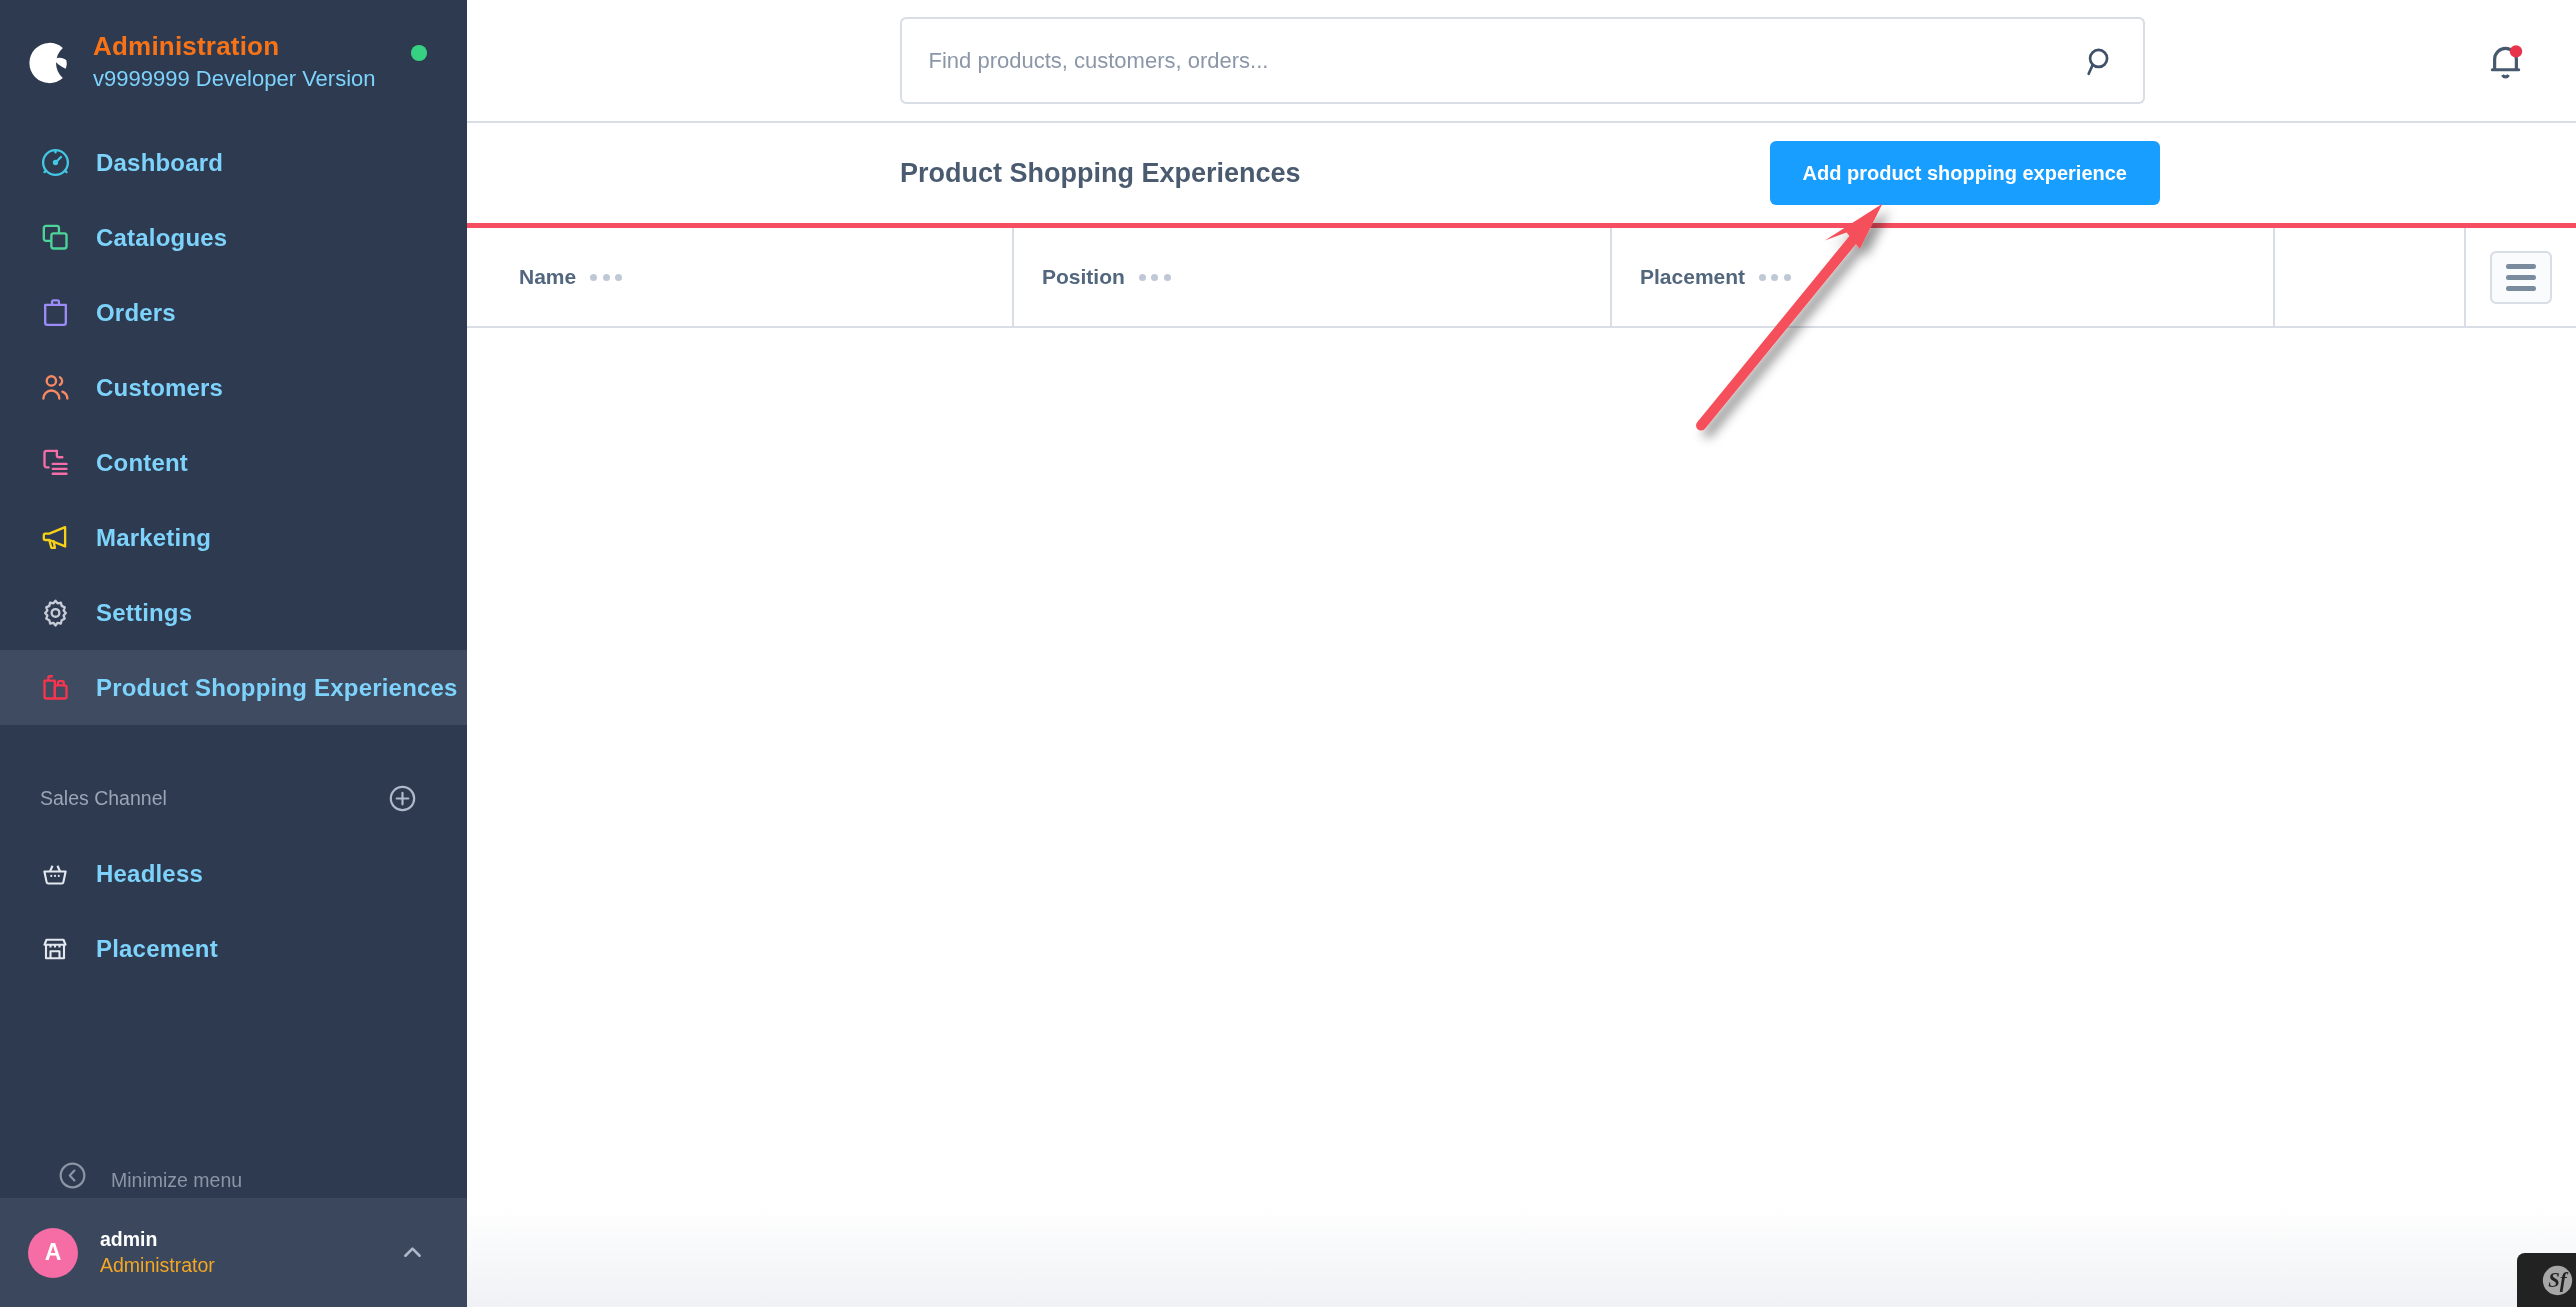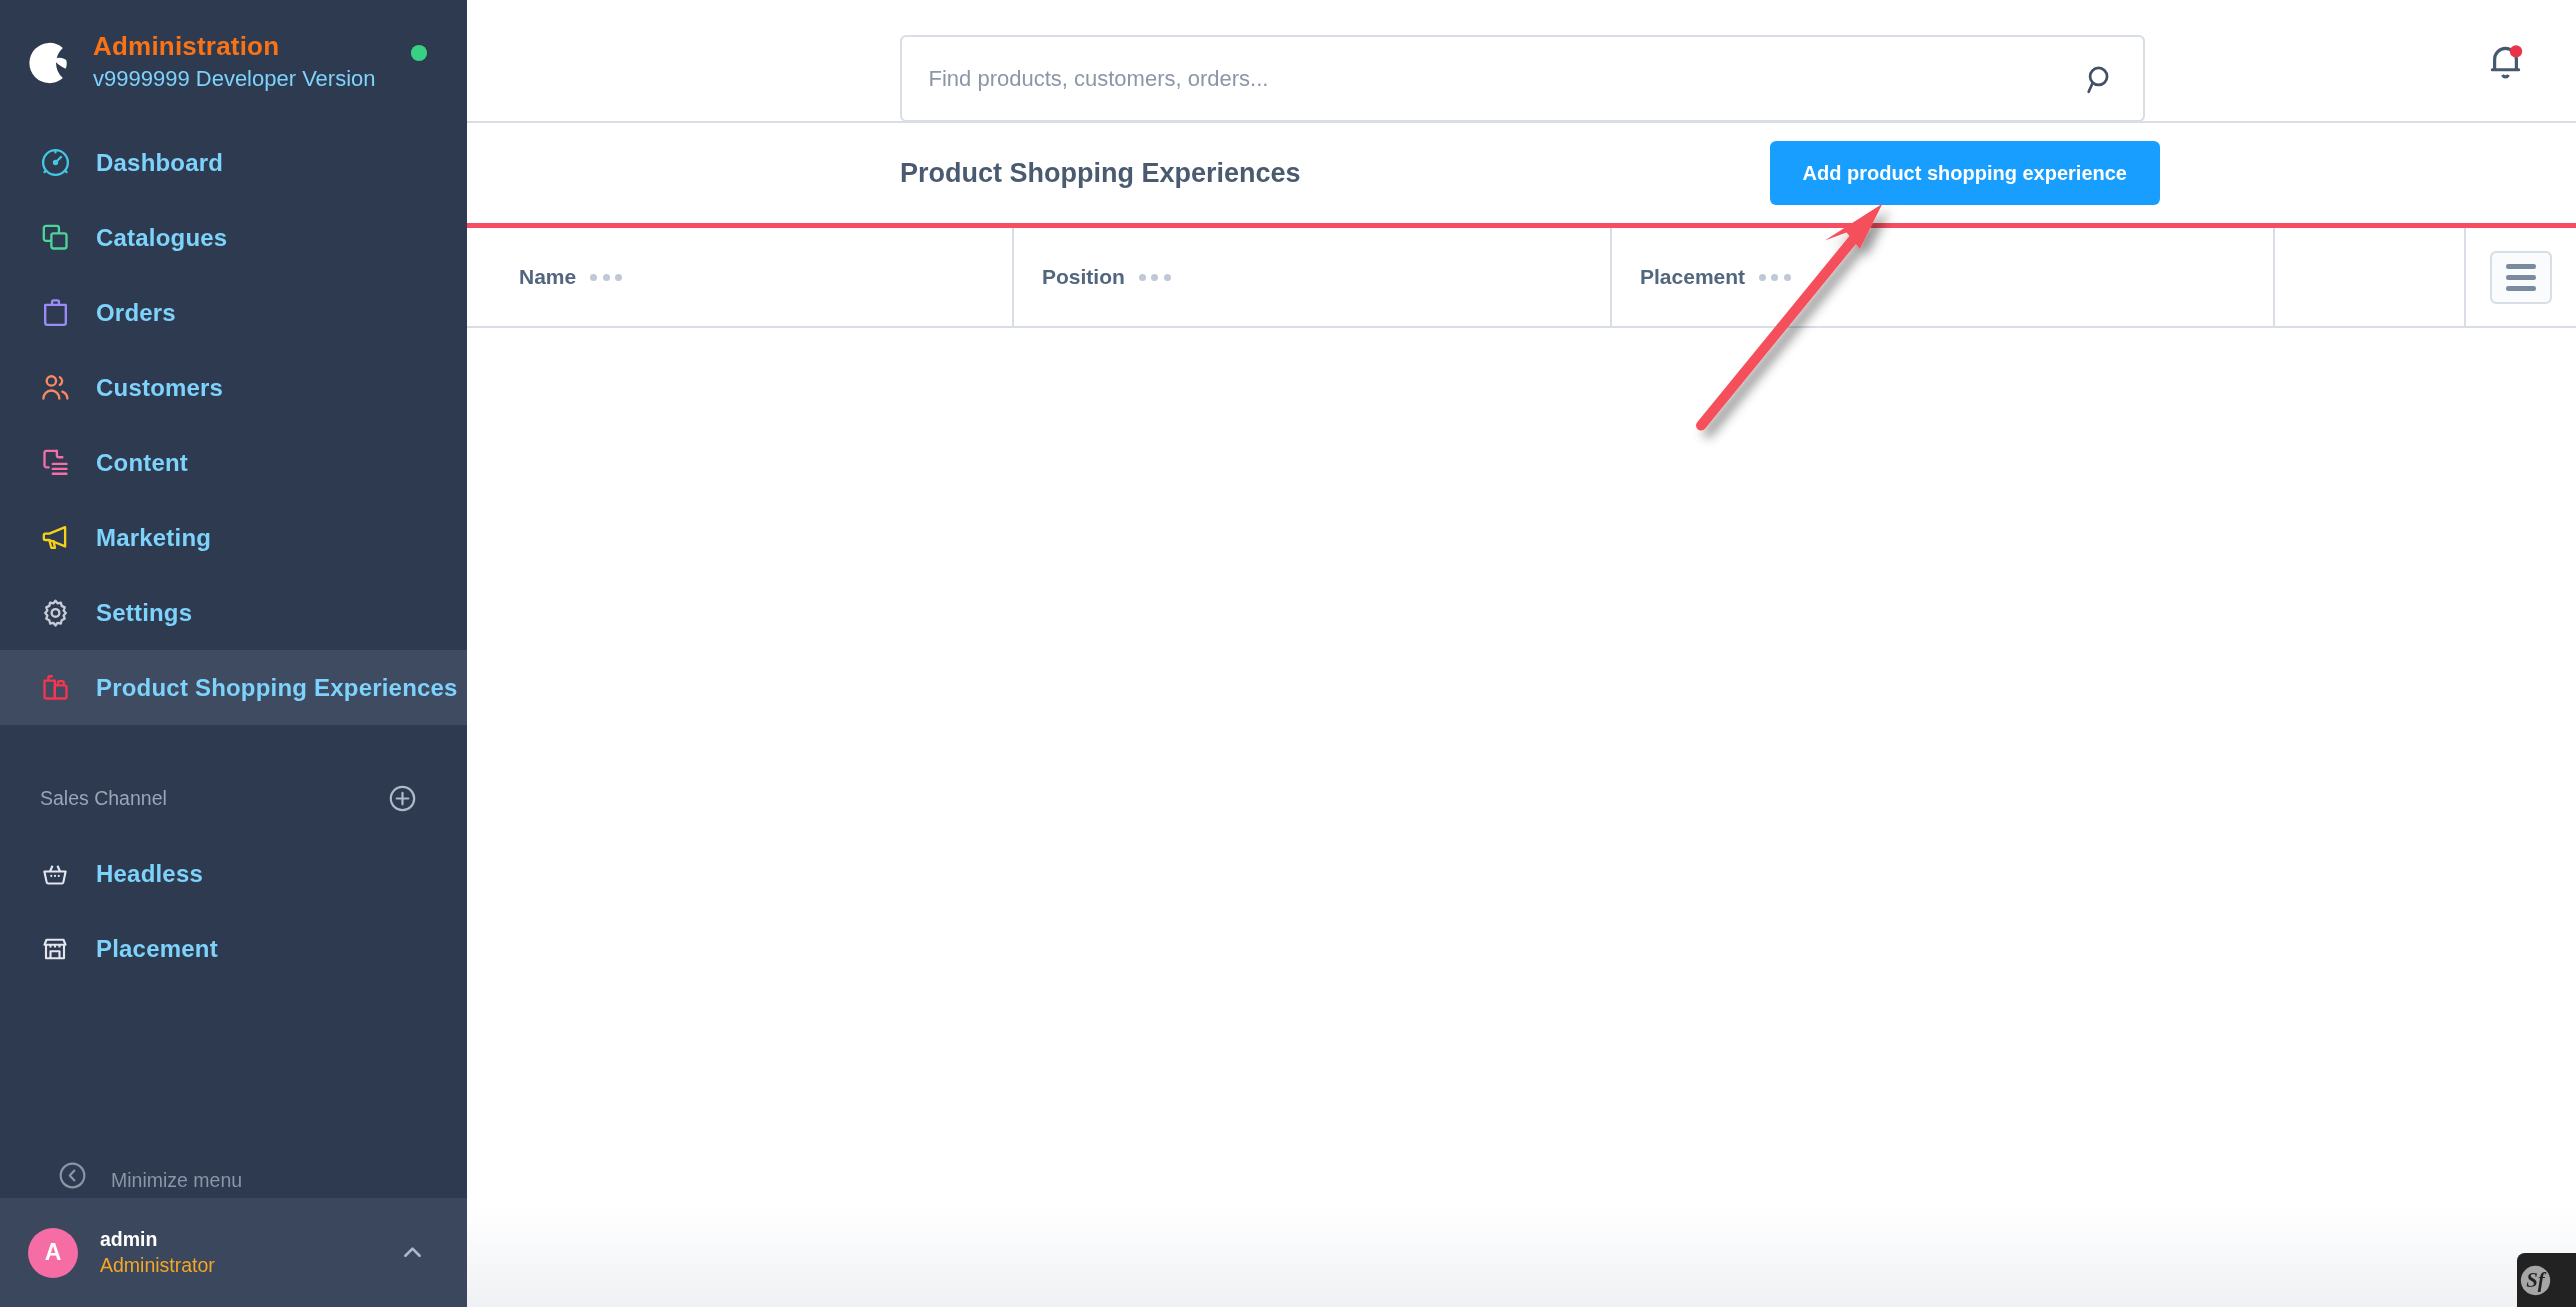--- a/index.html
+++ b/index.html
@@ -80,21 +80,21 @@
   
   .main { flex:1 1 auto; display:flex; flex-direction:column; position:relative; background:#fff; }
 
   .topbar {
     height:123px; flex:0 0 123px;
     border-bottom:2.3px solid #D8DDE6;
     display:flex; align-items:center;
     position:relative; background:#fff;
   }
   .search-wrap {
-    position:absolute; left:433px; top:35px;
+    position:absolute; left:433px; top:17px;
     width:1245px; height:87px;
   }
   .search-box {
     width:100%; height:100%;
     border:2.3px solid #D8DDE6; border-radius:6.2px;
     background:#fff;
     display:flex; align-items:center;
     padding:0 26.5px;
   }
   .search-input {
@@ -170,21 +170,21 @@
 
   
   .annotation { position:absolute; left:0; top:0; width:2576px; height:1307px; pointer-events:none; z-index:40; }
 
   
   .sf-badge {
     position:absolute; right:0px; bottom:0px;
     width:59px; height:54px;
     background:#222222;
     border-top-left-radius:7.8px;
-    display:flex; align-items:center; justify-content:flex-start;
+    display:flex; align-items:center; justify-content:flex-end;
     z-index:50; cursor:pointer;
   }
 </style>
 </head>
 <body>
 
 <div class="app">
 
   <aside class="sidebar">
 

